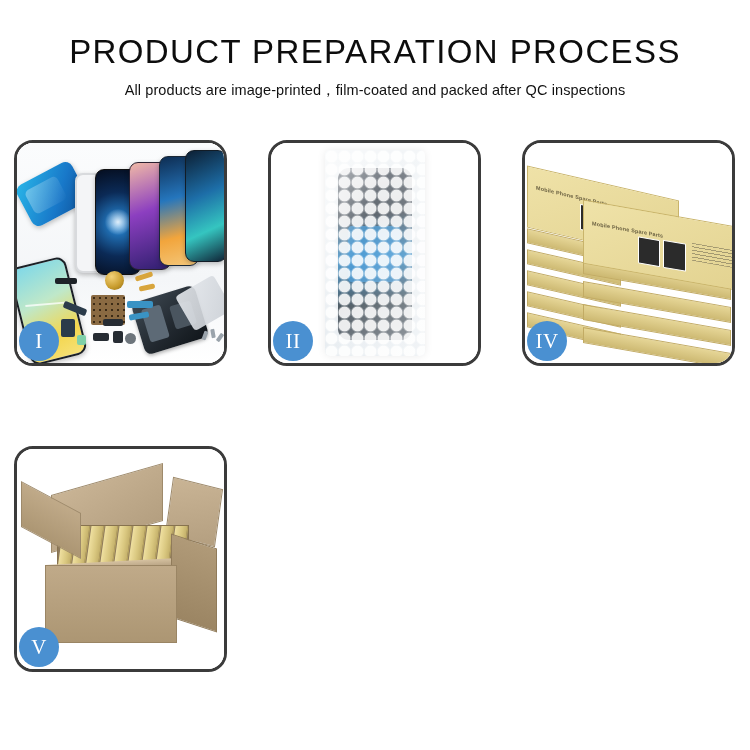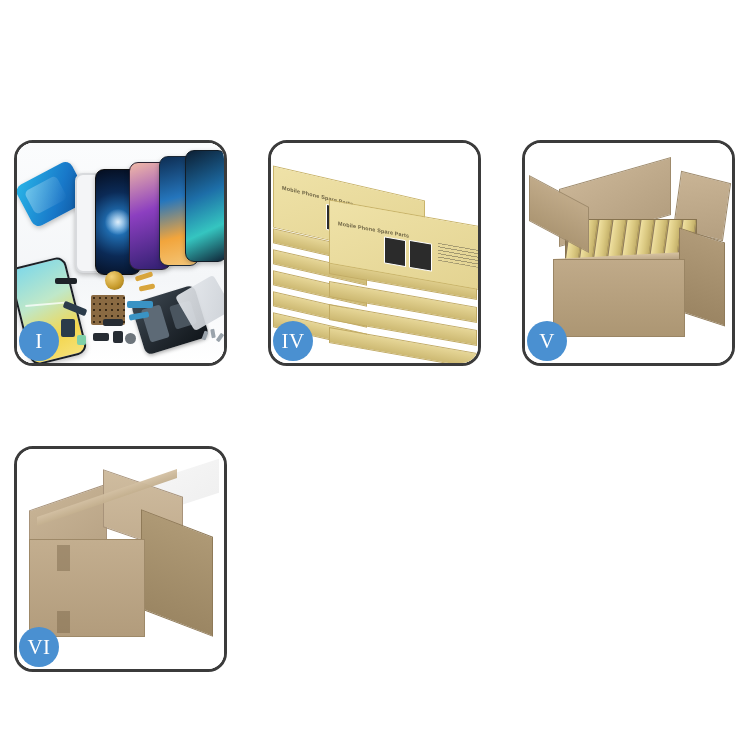--- a/index.html
+++ b/index.html
@@ -236,20 +236,24 @@
   .p6 .seamB{position:absolute;left:28px;top:136px;width:13px;height:22px;
     background:rgba(120,100,72,.45);}
   .p6 .wrap{position:absolute;left:90px;top:0px;width:100px;height:34px;
     background:linear-gradient(160deg,rgba(245,245,245,.9),rgba(225,225,225,.5));transform:skewY(-18deg);}
 </style>
 </head>
 <body>
 
 <div class="page">
 
+  <div class="header">
+    <div class="title">PRODUCT PREPARATION PROCESS</div>
+    <div class="subtitle">All products are image-printed，film-coated and packed after QC inspections</div>
+  </div>
 
   <div class="grid">
 
     <div class="panel">
       <div class="stage">
         <div class="p1bg"></div>
         <div class="phone ph-a"></div>
         <div class="phone ph-b"></div>
         <div class="phone ph-c"></div>
         <div class="phone ph-d"></div>
@@ -274,20 +278,30 @@
         <div class="screws">
             <i></i>
             <i></i>
             <i></i>
           </div>
         <div class="tool"></div>
       </div>
       <div class="badge">I</div>
     </div>
 
+    <div class="panel">
+      <div class="stage">
+        <div class="bwrap">
+          <div class="inner"></div>
+          <div class="bubbles"></div>
+          <div class="sheen"></div>
+        </div>
+      </div>
+      <div class="badge">II</div>
+    </div>
 
 
     <div class="panel">
       <div class="stage">
         <div class="stack">
 
           <div class="edge" style="left:0px;top:78px;width:92px;height:13px;transform:skewY(13deg);"></div>
           <div class="edge" style="left:0px;top:99px;width:92px;height:13px;transform:skewY(13deg);"></div>
           <div class="edge" style="left:0px;top:120px;width:92px;height:13px;transform:skewY(13deg);"></div>
           <div class="edge" style="left:0px;top:141px;width:92px;height:13px;transform:skewY(13deg);"></div>
@@ -336,30 +350,15 @@
           </div>
           <div class="flapL kraft-b"></div>
           <div class="rim"></div>
           <div class="side kraft-c"></div>
           <div class="front kraft-b"></div>
         </div>
       </div>
       <div class="badge">V</div>
     </div>
 
-    <div class="panel">
-      <div class="stage">
-        <div class="p6">
-          <div class="wrap"></div>
-          <div class="topL"></div>
-          <div class="topR"></div>
-          <div class="tape"></div>
-          <div class="side"></div>
-          <div class="front"></div>
-          <div class="seamA"></div>
-          <div class="seamB"></div>
-        </div>
-      </div>
-      <div class="badge">VI</div>
-    </div>
 
   </div>
 </div>
 
 </body></html>

